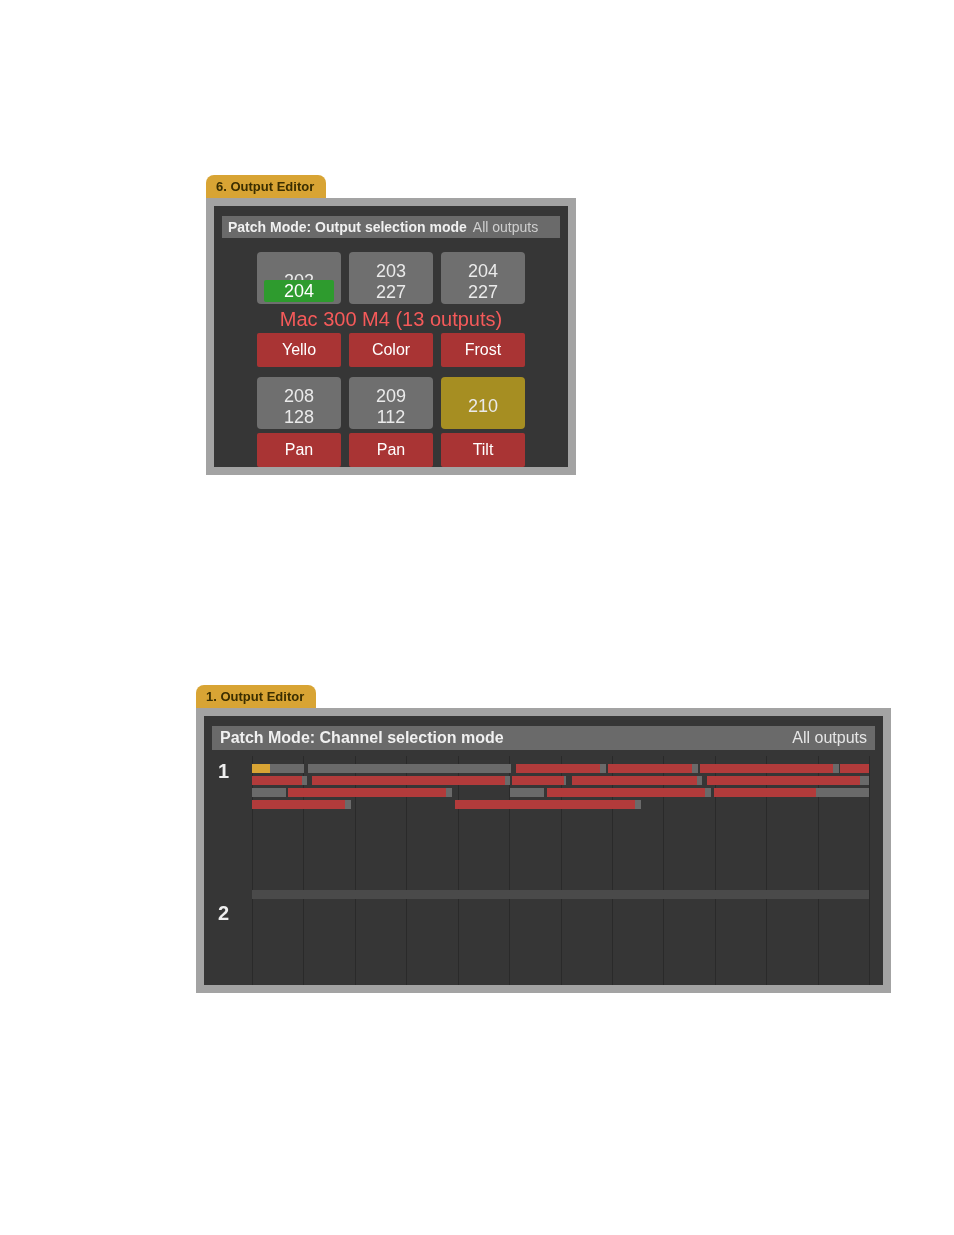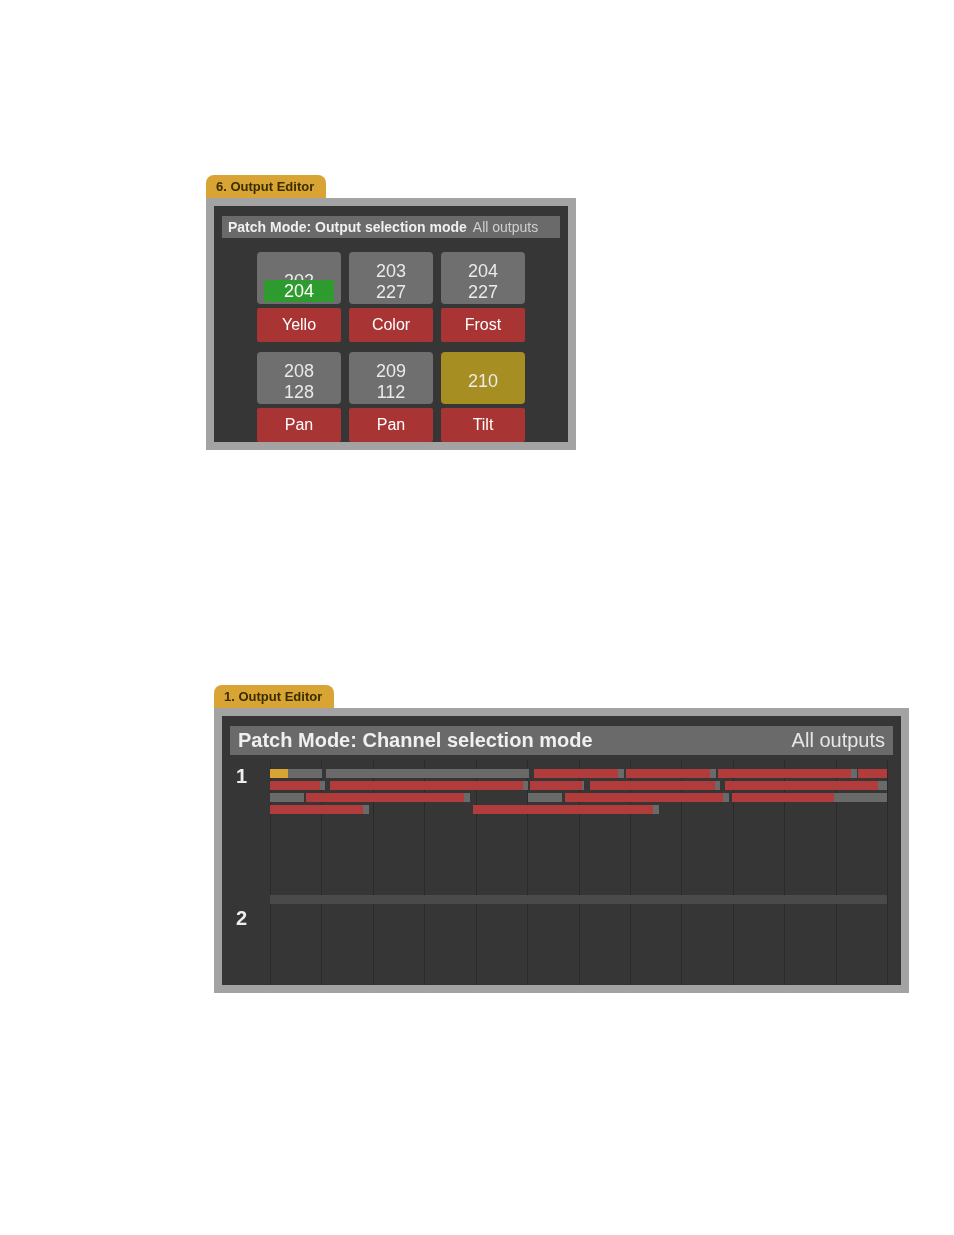--- a/index.html
+++ b/index.html
@@ -120,33 +120,33 @@
     color: #fff;
     font-size: 16px;
     text-align: center;
     line-height: 34px;
     border-radius: 2px;
   }
 
   
   .panel2-wrap {
     position: absolute;
-    left: 214px;
+    left: 196px;
     top: 685px;
     width: 695px;
   }
   .panel2-wrap .panel-frame {
     height: 285px;
     overflow: hidden;
   }
   .mode-bar2 {
     margin: 10px 8px 6px 8px;
     background: #6a6a6a;
     color: #e6e6e6;
-    font-size: 20px;
+    font-size: 16px;
     padding: 3px 8px;
     display: flex;
     align-items: baseline;
     justify-content: space-between;
   }
   .mode-bar2 .mode-label { font-weight: bold; color: #f0f0f0; }
   .mode-bar2 .mode-right { color: #e6e6e6; }
 
   .grid2 {
     position: relative;
@@ -209,20 +209,21 @@
         </div>
         <div class="cell">
           <div class="ln1">203</div>
           <div class="ln2">227</div>
         </div>
         <div class="cell">
           <div class="ln1">204</div>
           <div class="ln2">227</div>
         </div>
       </div>
+      <div class="device-label">Mac 300 M4 (13 outputs)</div>
 
       <div class="red-band-row">
         <div class="red-band">Yello</div>
         <div class="red-band">Color</div>
         <div class="red-band">Frost</div>
       </div>
 
       <div class="cell-row">
         <div class="cell">
           <div class="ln1">208</div>

